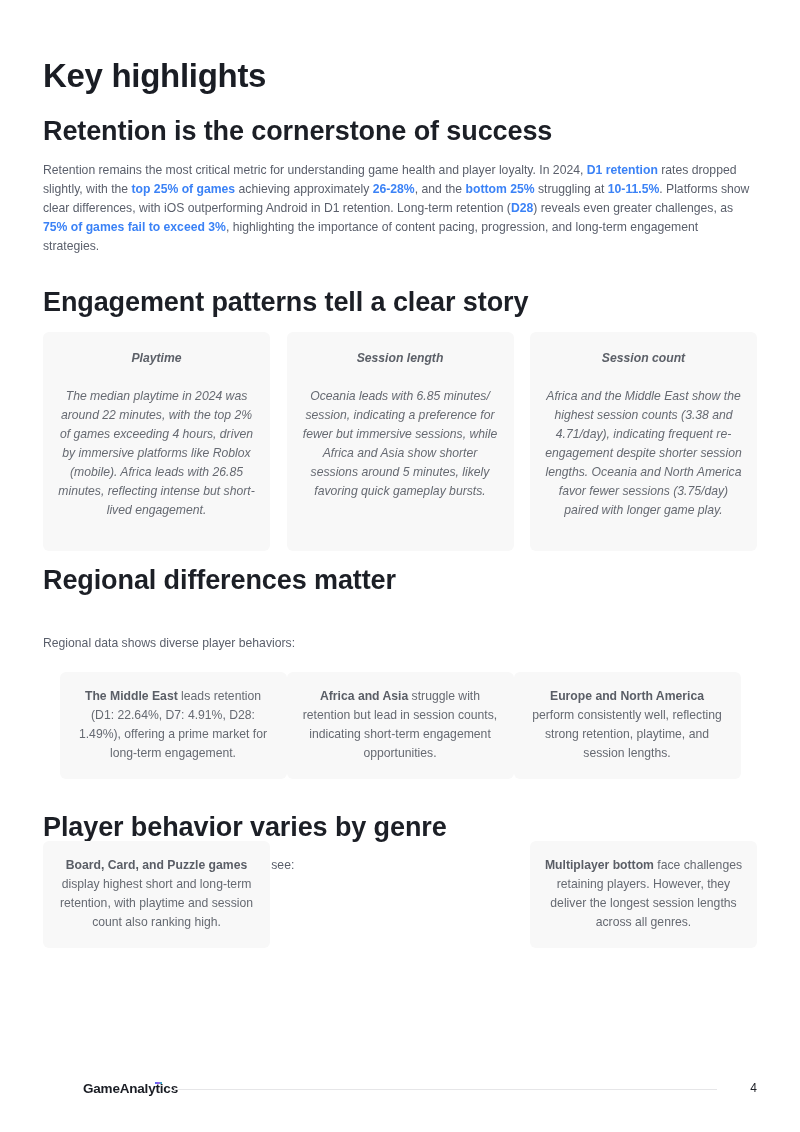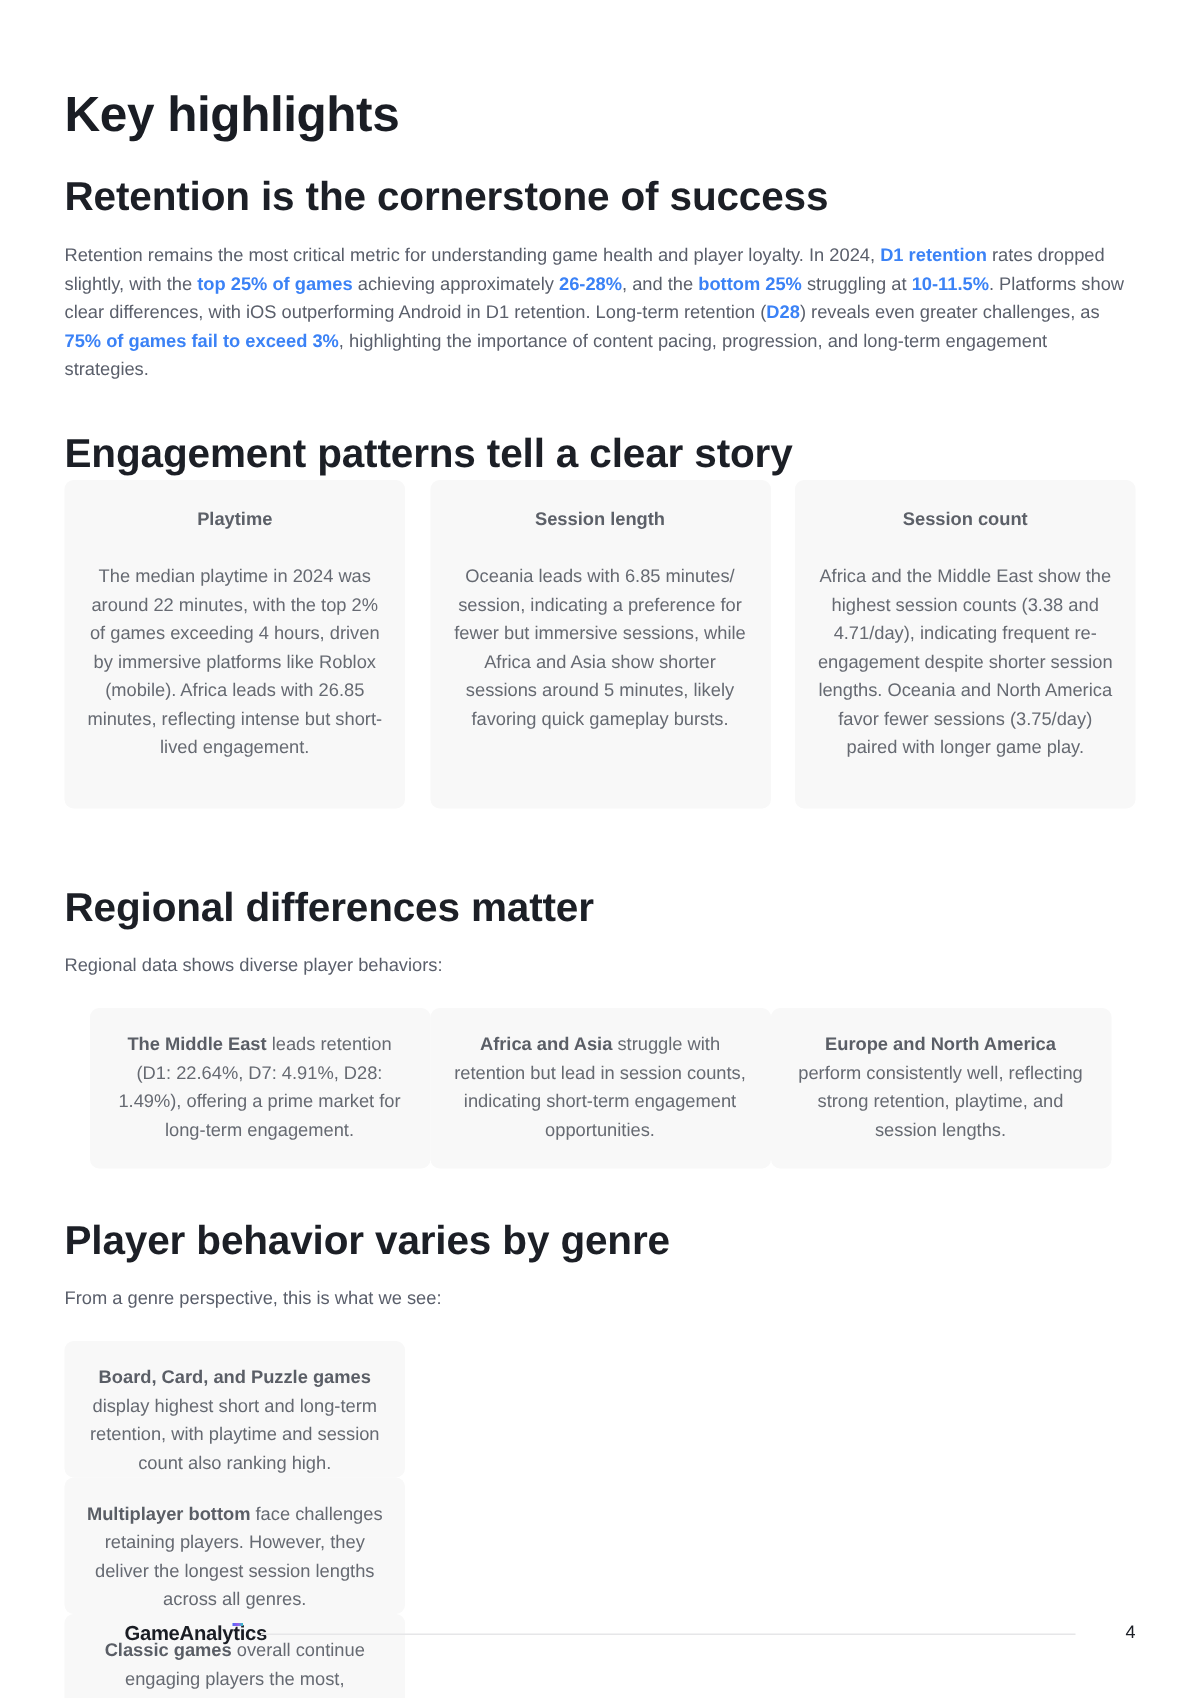--- a/index.html
+++ b/index.html
@@ -68,60 +68,57 @@
 </head>
 <body>
 
 <div class="page">
   <h1 class="page-title">Key highlights</h1>
 
   <h2 class="section-title" style="top:117px;">Retention is the cornerstone of success</h2>
   <p class="para" id="retention-para" style="top:161px;"><span>Retention remains the most critical metric for understanding game health and player loyalty. In 2024, </span><b>D1 retention</b><span> rates dropped slightly, with the </span><b>top 25% of games</b><span> achieving approximately </span><b>26-28%</b><span>, and the </span><b>bottom 25%</b><span> struggling at </span><b>10-11.5%</b><span>. Platforms show clear differences, with iOS outperforming Android in D1 retention. Long-term retention (</span><b>D28</b><span>) reveals even greater challenges, as </span><b>75% of games fail to exceed 3%</b><span>, highlighting the importance of content pacing, progression, and long-term engagement strategies.</span></p>
 
   <h2 class="section-title" style="top:288px;">Engagement patterns tell a clear story</h2>
-  <div class="card-row" style="top:320px; height:219px;">
+  <div class="card-row" style="top:332px; height:219px;font-style:italic;">
     <div class="card" style="height:219px;">
       <span class="card-title">Playtime</span>
       <span>The median playtime in 2024 was around 22 minutes, with the top 2% of games exceeding 4 hours, driven by immersive platforms like Roblox (mobile). Africa leads with 26.85 minutes, reflecting intense but short-lived engagement.</span>
     </div>
     <div class="card" style="height:219px;">
       <span class="card-title">Session length</span>
       <span>Oceania leads with 6.85 minutes/ session, indicating a preference for fewer but immersive sessions, while Africa and Asia show shorter sessions around 5 minutes, likely favoring quick gameplay bursts.</span>
     </div>
     <div class="card" style="height:219px;">
       <span class="card-title">Session count</span>
       <span>Africa and the Middle East show the highest session counts (3.38 and 4.71/day), indicating frequent re-engagement despite shorter session lengths. Oceania and North America favor fewer sessions (3.75/day) paired with longer game play.</span>
     </div>
   </div>
 
-  <h2 class="section-title" style="top:591px;">Regional differences matter</h2>
+  <h2 class="section-title" style="top:566px;">Regional differences matter</h2>
   <p class="para" style="top:634px;">Regional data shows diverse player behaviors:</p>
   <div class="card-row" style="top:672px; height:107px;justify-content:center;">
     <div class="card" style="height:107px; padding-top:15px;">
       <b>The Middle East</b><span> leads retention (D1: 22.64%, D7: 4.91%, D28: 1.49%), offering a prime market for long-term engagement.</span>
     </div>
     <div class="card" style="height:107px; padding-top:15px;">
       <b>Africa and Asia</b><span> struggle with retention but lead in session counts, indicating short-term engagement opportunities.</span>
     </div>
     <div class="card" style="height:107px; padding-top:15px;">
       <b>Europe and North America</b><span> perform consistently well, reflecting strong retention, playtime, and session lengths.</span>
     </div>
   </div>
 
   <h2 class="section-title" style="top:813px;">Player behavior varies by genre</h2>
   <p class="para" style="top:856px;">From a genre perspective, this is what we see:</p>
-  <div class="card-row" style="top:894px; height:107px;flex-direction:column;">
+  <div class="card-row" style="top:841px; height:107px;">
     <div class="card" style="height:107px; padding-top:15px;">
       <b>Board, Card, and Puzzle games</b><span> display highest short and long-term retention, with playtime and session count also ranking high.</span>
     </div>
     <div class="card" style="height:107px; padding-top:15px;">
       <b>Multiplayer bottom</b><span> face challenges retaining players. However, they deliver the longest session lengths across all genres.</span>
-    </div>
-    <div class="card" style="height:107px; padding-top:15px;">
-      <b>Classic games</b><span> overall continue engaging players the most, consistently displaying good retention and engagement.</span>
     </div>
   </div>
 </div>
 
 <div class="footer">
   <div class="logo">
     <span>GameAnaly</span><span class="t-accent">t</span><span>ics</span>
   </div>
   <div class="footer-line"></div>
   <div class="page-number">4</div>

